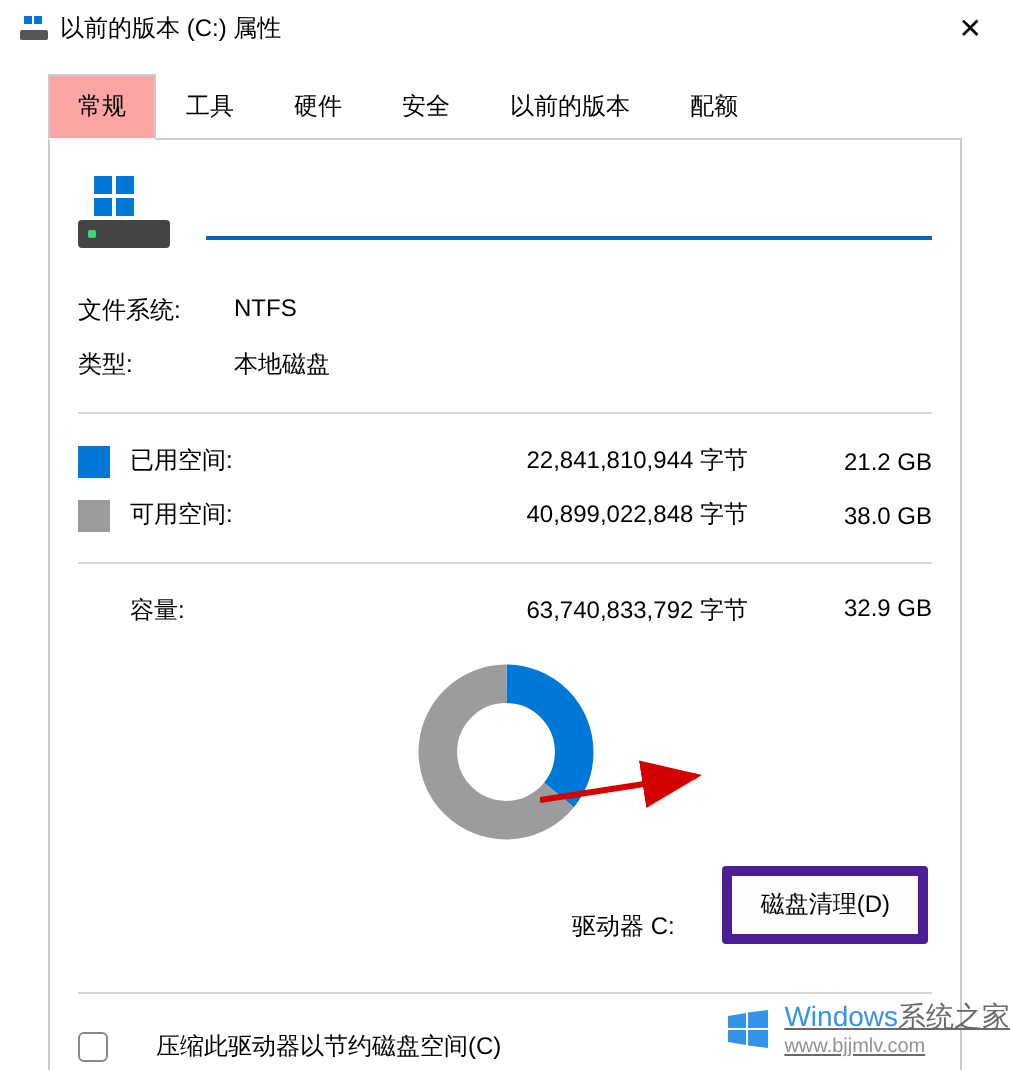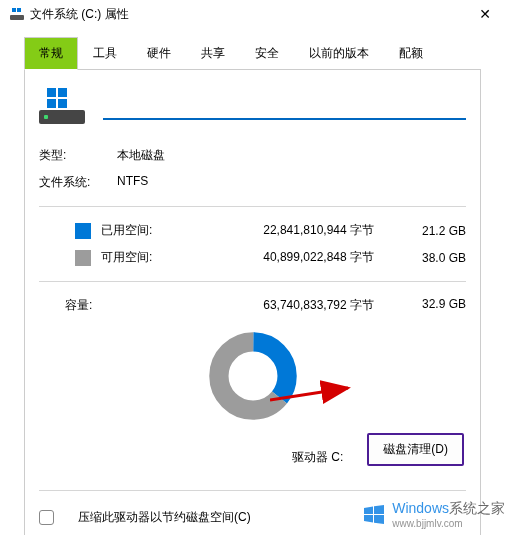--- a/index.html
+++ b/index.html
@@ -4,76 +4,75 @@
   <style>
     * { margin: 0; padding: 0; box-sizing: border-box; font-family: "Microsoft YaHei", "Segoe UI", sans-serif; }
     body { width: 505px; height: 535px; background: #fff; font-size: 12px; color: #000; position: relative; overflow: hidden; }
     .titlebar { display: flex; align-items: center; padding: 6px 10px; height: 28px; }
     .title-icon { width: 14px; height: 14px; margin-right: 6px; display: flex; align-items: center; justify-content: center; }
     .title-text { flex: 1; font-size: 12px; }
     .close-btn { font-size: 14px; padding: 0 4px; cursor: pointer; }
     .content { padding: 8px 24px 0 24px; }
     .tabs { display: flex; border-bottom: 1px solid #ccc; }
     .tab { padding: 7px 14px; font-size: 12px; cursor: pointer; border: 1px solid transparent; border-bottom: none; position: relative; top: 1px; }
-    .tab.active { border-color: #ccc; background: #84cc16; border-bottom: 1px solid #fff; }
+    .tab.active { border-color: #ccc; background: #fca5a5; border-bottom: 1px solid #fff; }
     .tab-body { border: 1px solid #ccc; border-top: none; padding: 18px 14px; }
     .drive-row { display: flex; align-items: center; gap: 18px; margin-bottom: 18px; }
     .drive-icon { width: 46px; height: 36px; position: relative; }
     .drive-icon .grid { position: absolute; top: 0; left: 8px; width: 20px; height: 20px; }
     .drive-icon .bar { position: absolute; bottom: 0; left: 0; width: 46px; height: 14px; background: #454545; border-radius: 2px; }
     .drive-icon .light { position: absolute; bottom: 5px; left: 5px; width: 4px; height: 4px; background: #3fd86e; border-radius: 1px; }
     .name-input { flex: 1; height: 28px; border: none; border-bottom: 2px solid #0067c0; font-size: 13px; padding: 4px 2px; outline: none; }
     .info-row { display: flex; padding: 5px 0; font-size: 12px; }
     .info-label { width: 78px; }
     .info-value { flex: 1; }
     .divider { border: none; border-top: 1px solid #d6d6d6; margin: 10px 0; }
-    .space-row { display: flex; align-items: center; padding: 5px 0; font-size: 12px; margin-left: 36px; }
+    .space-row { display: flex; align-items: center; padding: 5px 0; font-size: 12px; }
     .swatch { width: 16px; height: 16px; margin-right: 10px; }
     .swatch.used { background: #0078d7; }
     .swatch.free { background: #9c9c9c; }
     .space-label { width: 66px; }
     .space-bytes { flex: 1; text-align: right; padding-right: 22px; }
     .space-gb { width: 70px; text-align: right; }
     .cap-row { display: flex; align-items: flex-start; padding: 5px 0; font-size: 12px; }
     .cap-label { width: 92px; padding-left: 26px; }
     .chart-wrap { display: flex; justify-content: center; padding: 12px 0 8px 0; position: relative; }
     .donut { width: 90px; height: 90px; }
     .arrow { position: absolute; left: 270px; top: 378px; pointer-events: none; }
     .drive-label-row { display: flex; align-items: flex-end; justify-content: flex-end; gap: 24px; padding: 4px 2px 6px 2px; }
     .drive-label { font-size: 12px; }
-    .cleanup-btn { border: 2px solid #4c1d95; background: #fdfdfd; padding: 6px 14px; font-size: 12px; cursor: pointer; border-radius: 2px; }
+    .cleanup-btn { border: 5px solid #4c1d95; background: #fdfdfd; padding: 6px 14px; font-size: 12px; cursor: pointer; border-radius: 2px; }
     .checks { padding: 22px 0 0 0; }
     .check-row { display: flex; align-items: center; gap: 24px; padding: 4px 0; font-size: 12px; }
     .cb { width: 15px; height: 15px; border: 1px solid #888; border-radius: 3px; display: inline-flex; align-items: center; justify-content: center; flex-shrink: 0; }
     .cb.checked { background: #0067c0; border-color: #0067c0; color: #fff; font-size: 11px; }
-    .watermark { position: absolute; right: 0; bottom: 6px; display: flex; align-items: center; gap: 6px; font-size: 14px; color: #595959; opacity: 0.9; }
+    .watermark { position: absolute; right: 0; bottom: 6px; display: flex; align-items: center; gap: 6px; font-size: 14px; color: #595959; opacity: 0.9; text-decoration: underline; }
     .wm-logo { width: 24px; height: 24px; }
     .wm-sub { font-size: 10px; color: #888; display: block; }
   </style>
 </head>
 <body>
 
 <div class="titlebar">
   <span class="title-icon">
     <svg width="14" height="14" viewBox="0 0 14 14">
         <rect x="0" y="8" width="14" height="5" fill="#555" rx="1"></rect>
         <rect x="2" y="1" width="4" height="4" fill="#0078d7"></rect>
         <rect x="7" y="1" width="4" height="4" fill="#0078d7"></rect>
       </svg>
   </span>
-  <span class="title-text">文件系统 (C:) 属性</span>
+  <span class="title-text">以前的版本 (C:) 属性</span>
   <span class="close-btn">✕</span>
 </div>
 
 <div class="content">
   <div class="tabs">
     <div class="tab active">常规</div>
     <div class="tab">工具</div>
     <div class="tab">硬件</div>
-    <div class="tab">共享</div>
     <div class="tab">安全</div>
     <div class="tab">以前的版本</div>
     <div class="tab">配额</div>
   </div>
 
   <div class="tab-body">
 
     <div class="drive-row">
       <div class="drive-icon">
         <svg class="grid" viewBox="0 0 20 20">
@@ -82,26 +81,26 @@
             <rect x="0" y="11" width="9" height="9" fill="#0078d7"></rect>
             <rect x="11" y="11" width="9" height="9" fill="#0078d7"></rect>
           </svg>
         <div class="bar"></div>
         <div class="light"></div>
       </div>
       <input class="name-input" type="text" value="" style="">
     </div>
 
     <div class="info-row">
+      <span class="info-label">文件系统:</span>
+      <span class="info-value">NTFS</span>
+    </div>
+    <div class="info-row">
       <span class="info-label">类型:</span>
       <span class="info-value">本地磁盘</span>
-    </div>
-    <div class="info-row">
-      <span class="info-label">文件系统:</span>
-      <span class="info-value">NTFS</span>
     </div>
 
     <hr class="divider">
 
     <div class="space-row">
       <span class="swatch used"></span>
       <span class="space-label">已用空间:</span>
       <span class="space-bytes">22,841,810,944 字节</span>
       <span class="space-gb">21.2 GB</span>
     </div>

